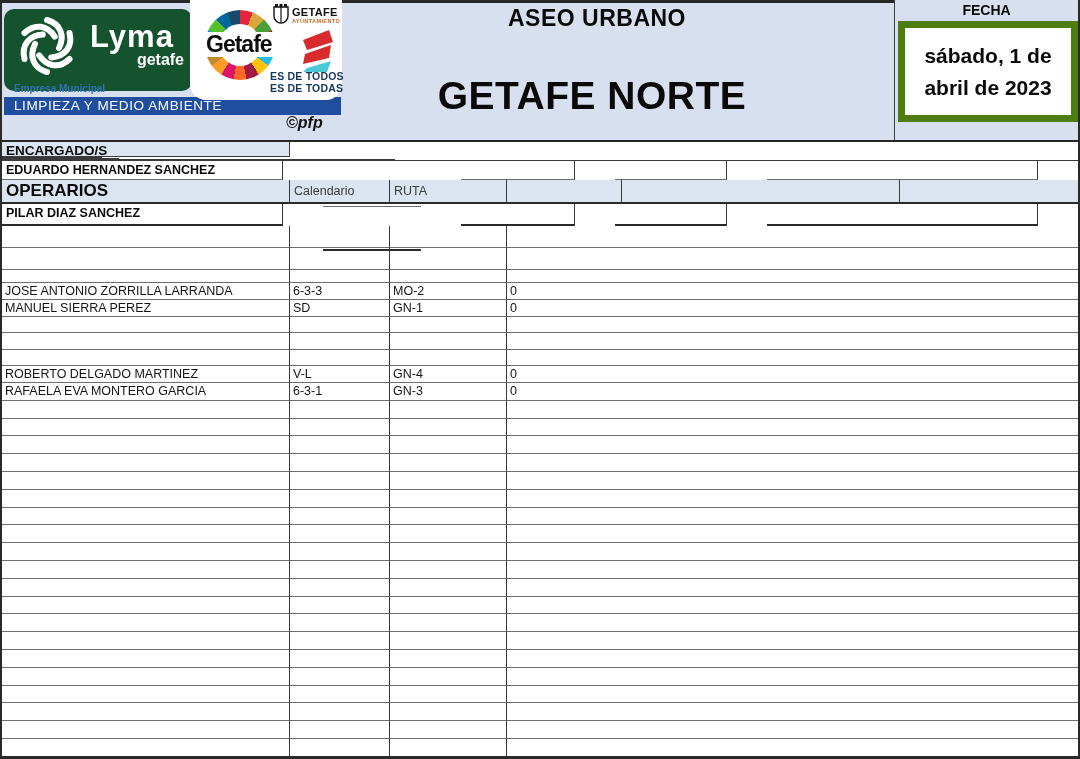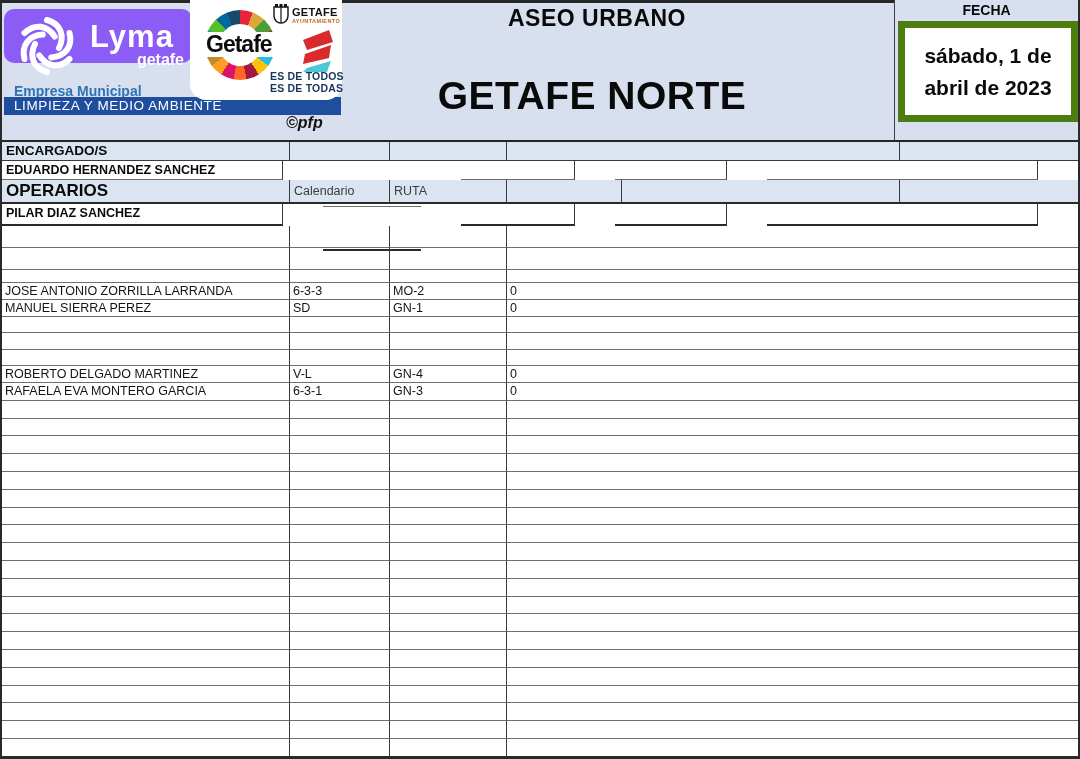--- a/index.html
+++ b/index.html
@@ -9,27 +9,27 @@
     border-left:2px solid #2a2a2a; border-right:2px solid #2a2a2a; border-bottom:3px solid #2a2a2a;
     overflow:hidden;
   }
 
   
   .top-band { position:relative; width:100%; height:142px; background:#d8e0ef; border-bottom:2px solid #262626; }
   .top-edge { position:absolute; left:0; top:0; width:892px; height:3px; background:#262626; }
   .fecha-divider { position:absolute; left:892px; top:0; width:1px; height:140px; background:#3f3f3f; }
 
   
-  .lyma-rect { position:absolute; left:2px; top:9px; width:188px; height:54px; background:#8b5cf6; border-radius:10px;padding-left:32px; }
+  .lyma-rect { position:absolute; left:2px; top:9px; width:188px; height:82px; background:#14532d; border-radius:10px;padding-left:32px; }
   .lyma-swirl { position:absolute; left:10px; top:4px; }
   .lyma-word { position:absolute; left:72px; top:10px; width:112px; text-align:center;
                color:#fff; font-weight:bold; font-size:31px; letter-spacing:1px; }
   .lyma-sub  { position:absolute; left:72px; top:42px; width:112px; text-align:right;
                color:#fff; font-weight:bold; font-size:16px; padding-right:4px; }
-  .empresa { position:absolute; left:12px; top:83px; color:#2e74b5; font-weight:bold; font-size:14px; }
+  .empresa { position:absolute; left:12px; top:83px; color:#2e74b5; font-weight:bold; font-size:10px; }
   .limpieza-bar { position:absolute; left:2px; top:97px; width:337px; height:18px; background:#1f4e9e;
                   color:#fff; font-size:13.5px; letter-spacing:.6px; line-height:18px; padding-left:10px; }
   .copyright { position:absolute; left:284px; top:114px; font-weight:bold; font-style:italic; font-size:16px; color:#111; }
 
   
   .logo-white-bg { position:absolute; left:188px; top:0; width:152px; height:100px; background:#fff; border-radius:0 0 16px 16px; }
   .sdg-circle { position:absolute; left:199px; top:6px; width:78px; height:78px; border-radius:50%; background:#fff; }
   .sdg-ring { position:absolute; left:4px; top:4px; width:70px; height:70px; border-radius:50%;
     background:conic-gradient(#e5243b 0 6%,#dda63a 6% 12%,#4c9f38 12% 18%,#c5192d 18% 24%,#ff3a21 24% 29%,
       #26bde2 29% 35%,#fcc30b 35% 41%,#a21942 41% 47%,#fd6925 47% 53%,#dd1367 53% 59%,#fd9d24 59% 65%,
@@ -60,21 +60,21 @@
   
   .row { display:flex; width:100%; }
   .cell { border-right:1px solid #3a3a3a; border-bottom:1px solid #6e6e6e; overflow:hidden; white-space:nowrap; }
   .cell:last-child { border-right:none; }
   .blue { background:#dbe5f1; }
 
   .w-name { width:288px; } .w-cal { width:100px; } .w-ruta { width:117px; }
   .w-d { width:115px; } .w-e { width:278px; } .w-f { flex:1; }
   .w-rest { flex:1; }
 
-  .enc-head { height:19px; }
+  .enc-head { height:19px;flex-direction:column; }
   .enc-head .cell { border-bottom:1px solid #3a3a3a; }
   .enc-head .label { font-weight:bold; font-size:13.5px; line-height:18px; padding-left:4px; color:#0a0a0a; }
 
   .enc-row { height:19px;gap:40px; }
   .enc-row.tall { height:22px; }
   .enc-row.tall .cell { border-bottom:2px solid #2a2a2a; }
   .enc-name { font-weight:bold; font-size:12.5px; line-height:18px; padding-left:4px; color:#0a0a0a; }
   .enc-shift { font-weight:bold; font-size:15px; text-align:center; letter-spacing:.5px; color:#0a0a0a;
                display:flex; align-items:center; justify-content:center;margin-top:45px; }
 

